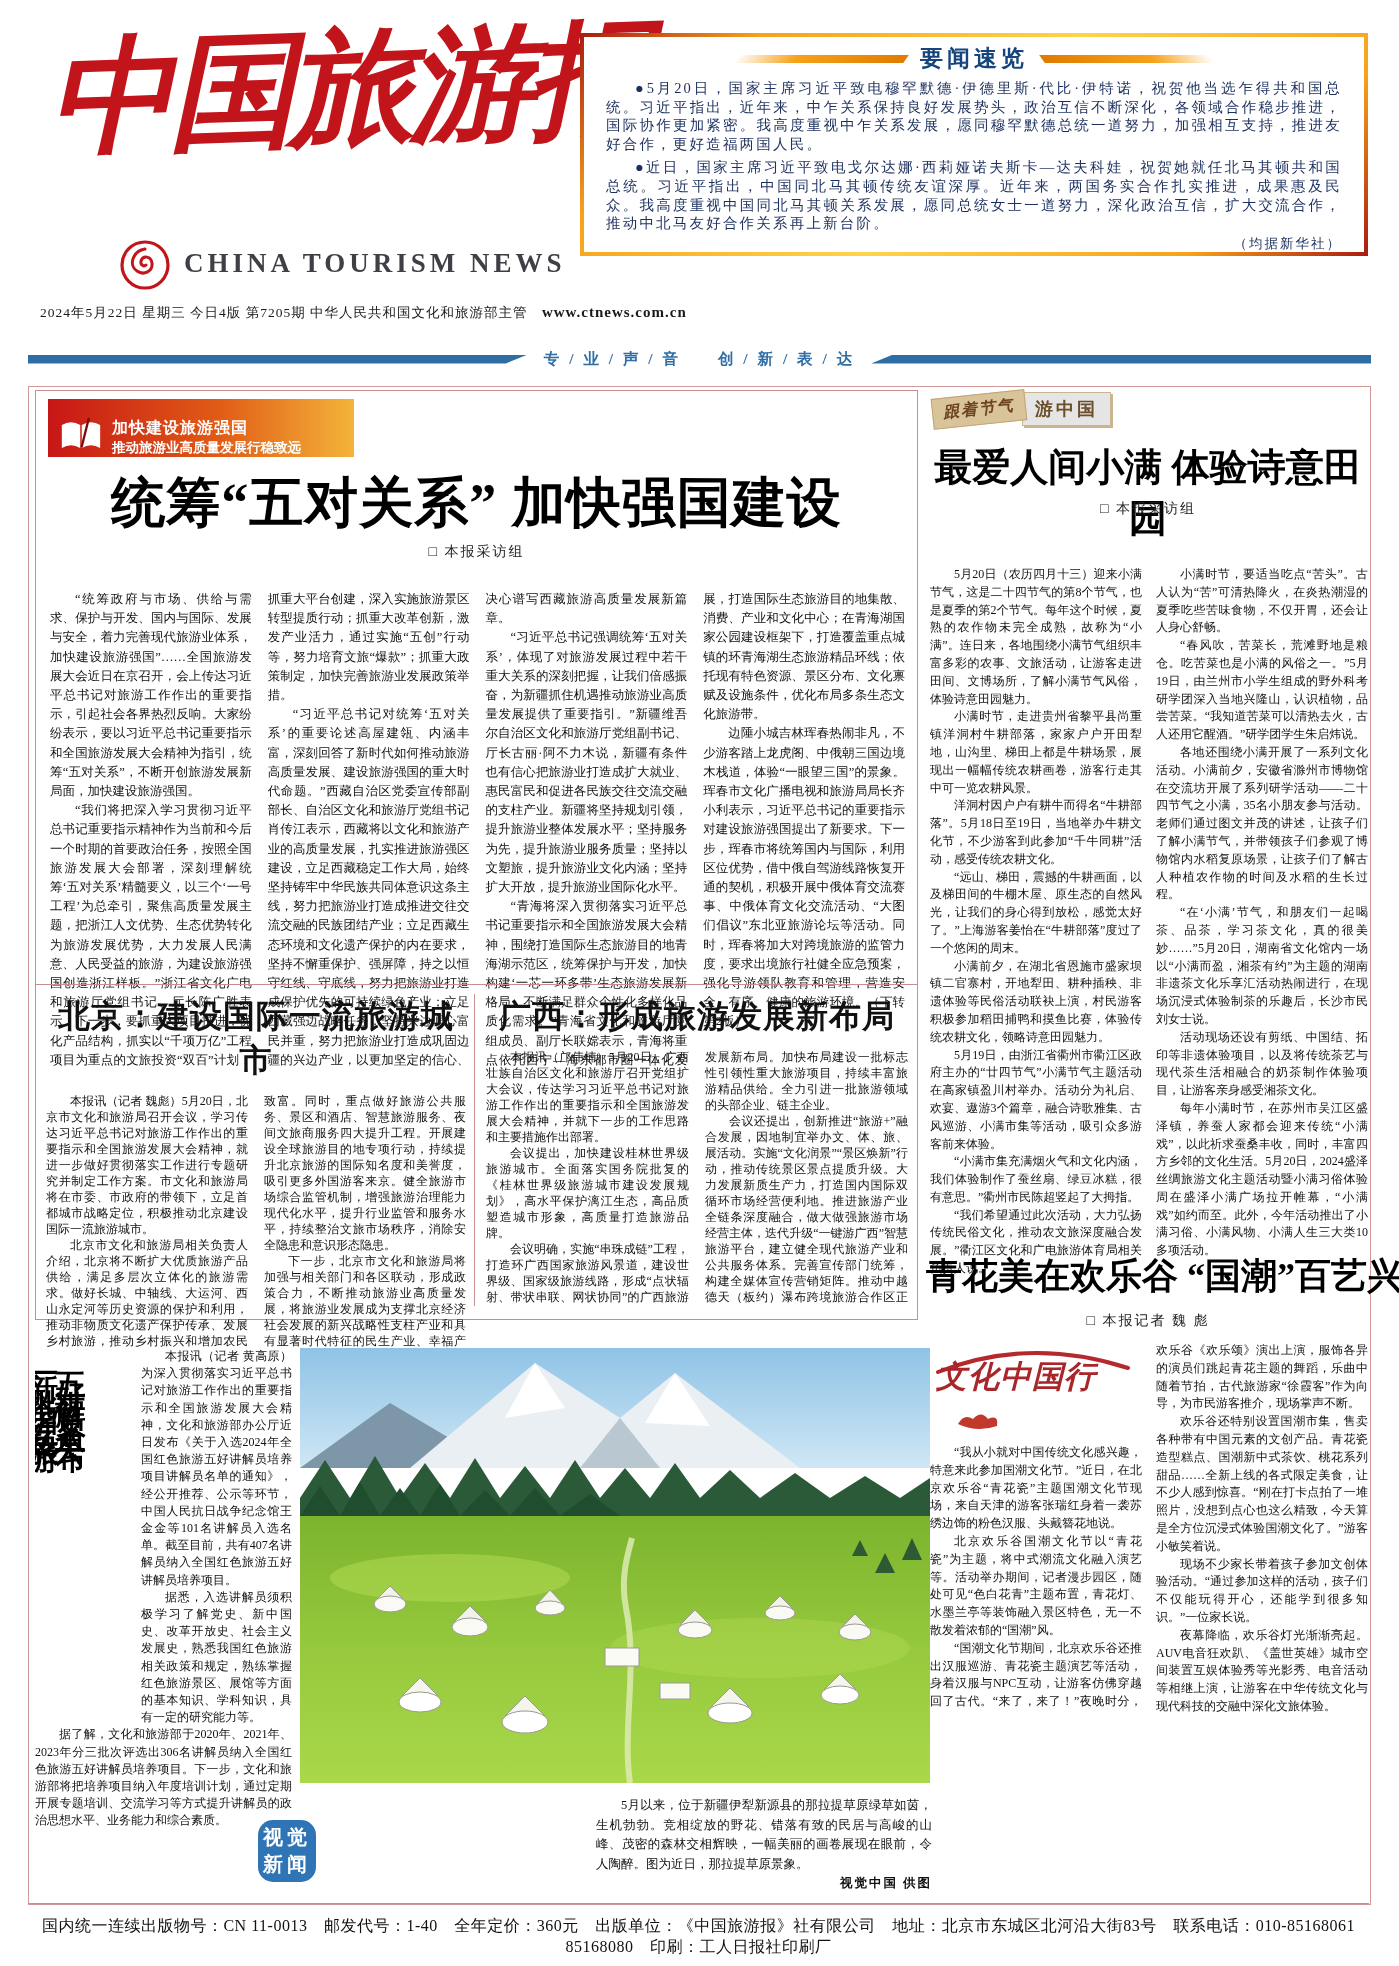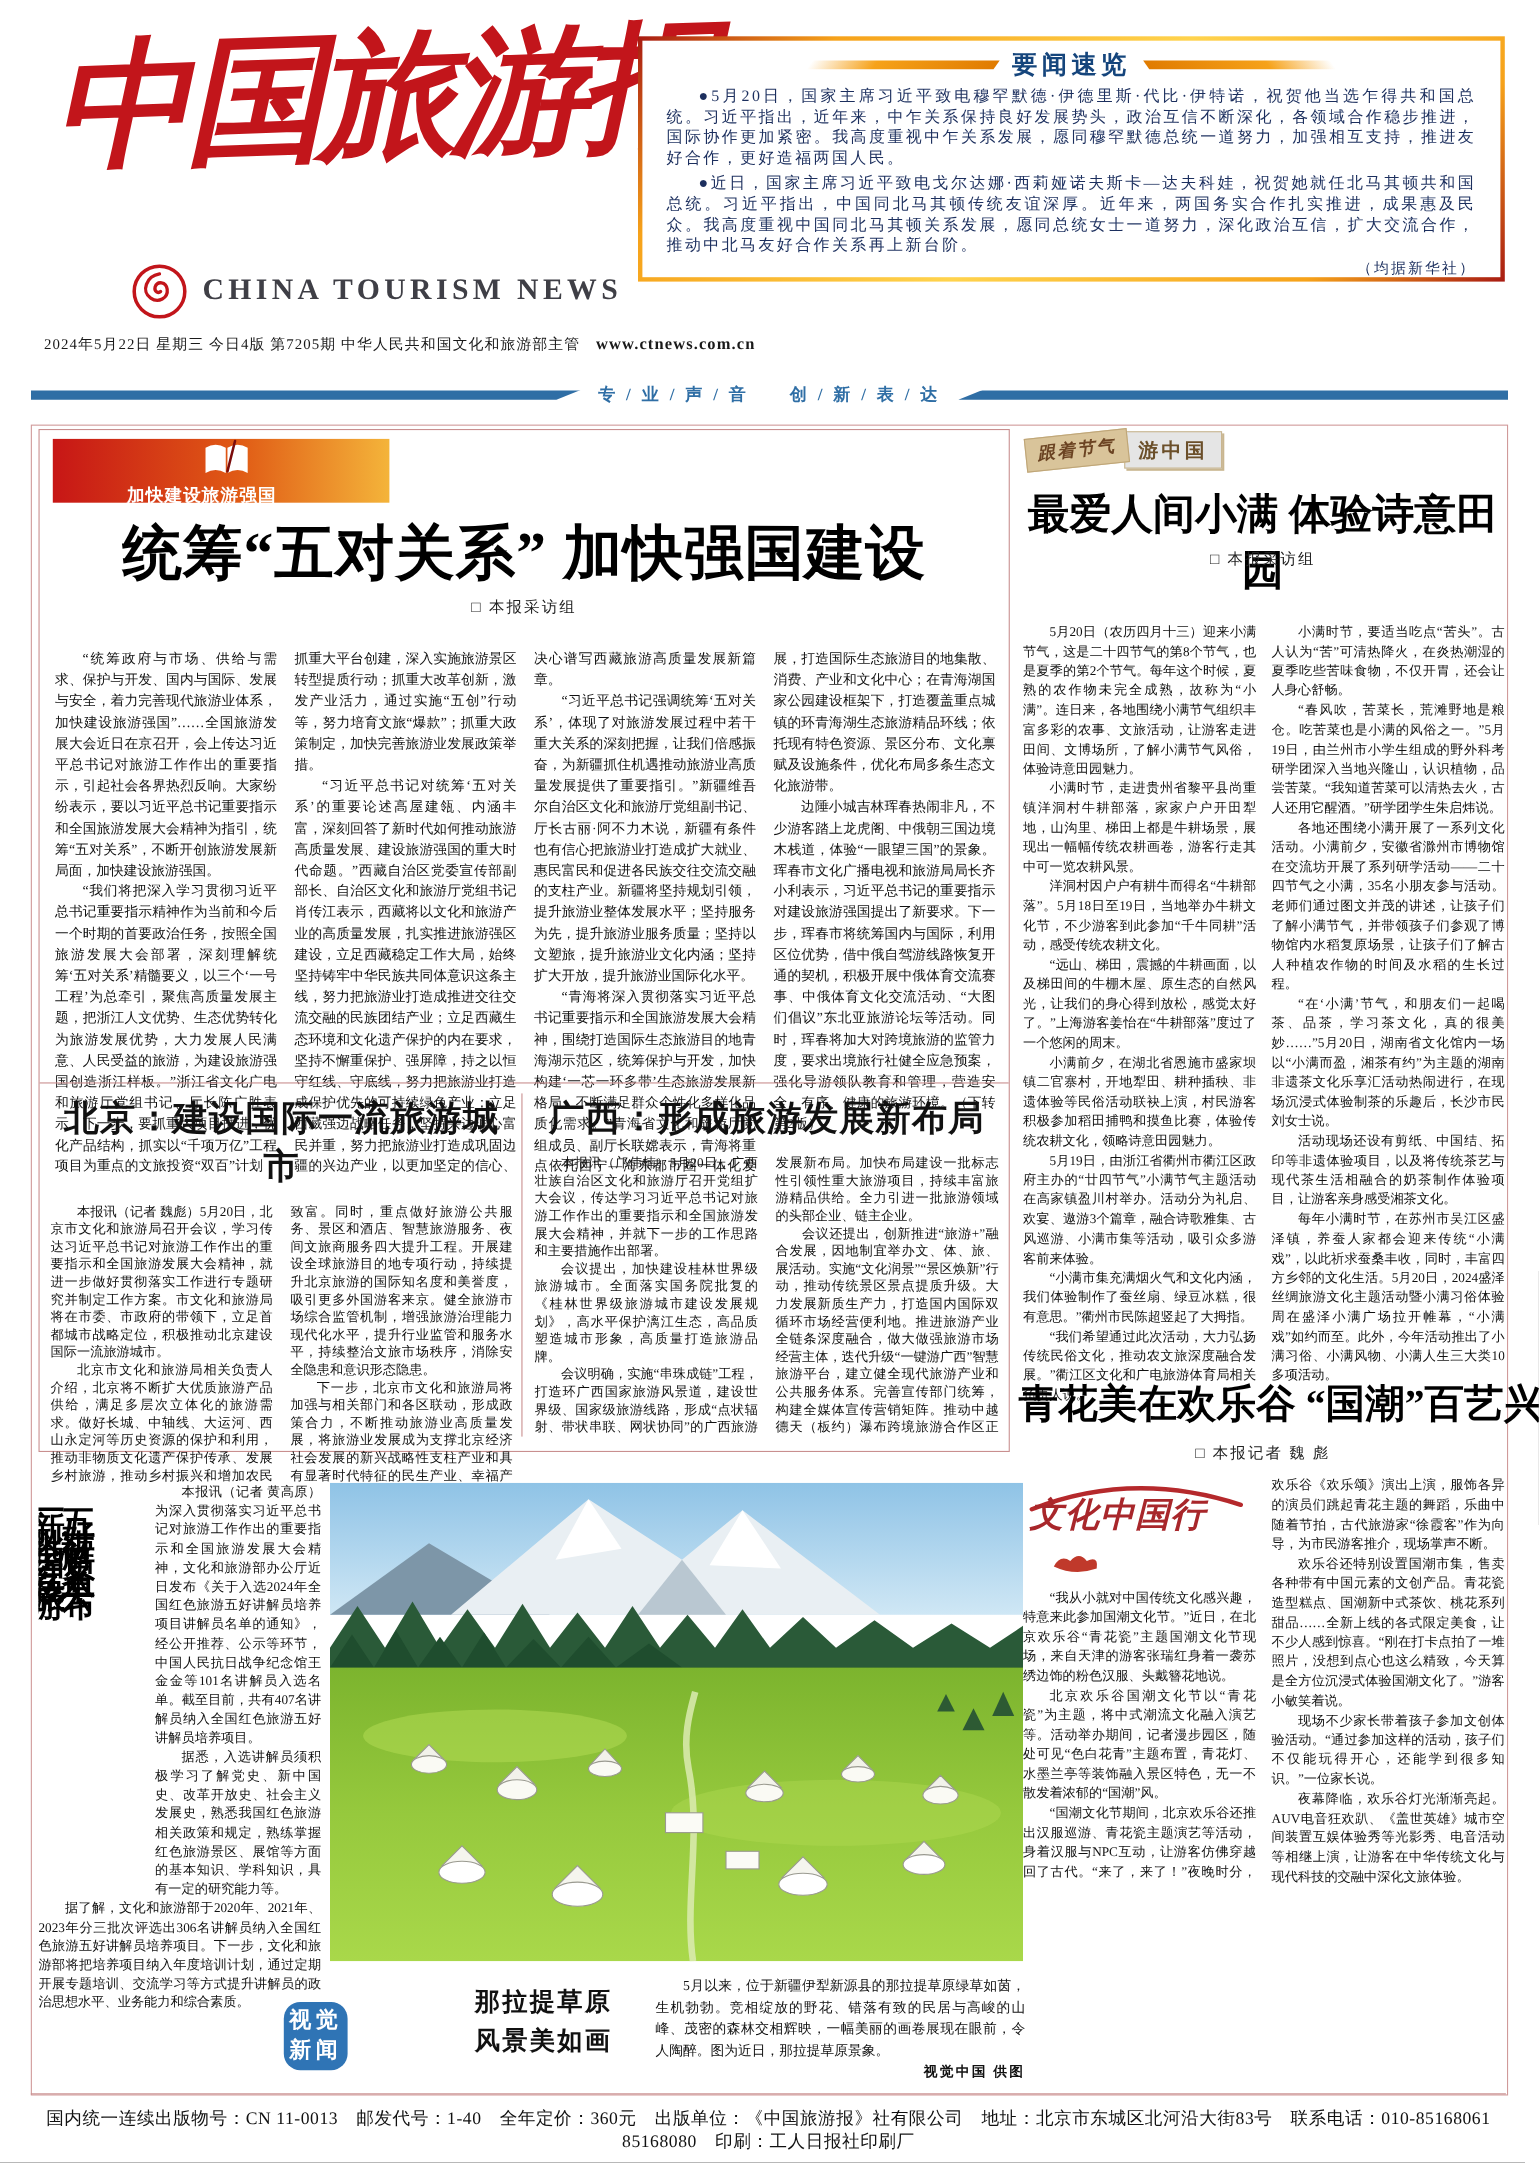--- a/index.html
+++ b/index.html
@@ -33,22 +33,22 @@
   .sl-bar.l{clip-path:polygon(0 0,100% 0,calc(100% - 22px) 100%,0 100%);}
   .sl-bar.r{clip-path:polygon(22px 0,100% 0,100% 100%,0 100%);}
   .sl-text{color:#2f6ea5;font-size:15.5px;font-weight:bold;letter-spacing:3px;padding:0 16px;white-space:nowrap;}
   
   .frame{left:28px;top:386px;width:1341px;height:1517px;border:1px solid #d09a9a;}
   .leadbox{left:35px;top:390px;width:883px;height:930px;border:1px solid #c98f8f;box-sizing:border-box;}
   .hdiv{position:absolute;left:0;top:593px;width:100%;border-top:1px solid #c98f8f;}
   .vdiv{position:absolute;left:438px;top:603px;height:312px;border-left:1px solid #c98f8f;}
   
   .lead-banner{position:absolute;left:12px;top:8px;width:306px;height:58px;
-      background:linear-gradient(90deg,#c71616,#e05a15 55%,#f4b43a);display:flex;align-items:center;
-      padding-left:10px;box-sizing:border-box;flex-direction:column;}
+      background:linear-gradient(90deg,#c71616,#e05a15 55%,#f4b43a);display:flex;align-items:flex-end;
+      padding-left:10px;box-sizing:border-box;}
   .lead-banner-text{color:#fff;font-weight:bold;margin-left:8px;font-family:"Liberation Sans",sans-serif;}
   .lead-banner-text .l1{font-size:16px;letter-spacing:1px;}
   .lead-banner-text .l2{font-size:13.5px;letter-spacing:0;}
   .lead-headline{position:absolute;left:0;top:76px;width:100%;text-align:center;font-size:54px;
       font-weight:900;letter-spacing:1px;color:#000;}
   .byline{font-size:14px;text-align:center;letter-spacing:2px;color:#222;}
   .lead-byline{position:absolute;left:0;top:152px;width:100%;}
   .lead-body{position:absolute;left:14px;top:186px;width:855px;height:732px;
       column-count:4;column-gap:16px;font-size:12.5px;line-height:19.2px;text-align:justify;overflow:hidden;margin-top:13px;}
   .para{margin:0;text-indent:2em;}
@@ -305,24 +305,20 @@
           </g>
         <rect x="305" y="300" width="34" height="18" fill="#fbfbf6"></rect>
         <rect x="360" y="335" width="30" height="16" fill="#fbfbf6"></rect>
       </g>
       <polygon points="585,205 595,225 575,225" fill="#2d5a33"></polygon>
       <polygon points="612,190 622,212 602,212" fill="#2d5a33"></polygon>
       <polygon points="560,192 568,208 552,208" fill="#2d5a33"></polygon>
     </svg>
   </div>
 
-  <div class="abs cap-title">
-    <div>那拉提草原</div>
-    <div>风景美如画</div>
-  </div>
   <div class="abs cap-text">
     <span>5月以来，位于新疆伊犁新源县的那拉提草原绿草如茵，生机勃勃。竞相绽放的野花、错落有致的民居与高峻的山峰、茂密的森林交相辉映，一幅美丽的画卷展现在眼前，令人陶醉。图为近日，那拉提草原景象。</span>
     <span class="cap-credit">视觉中国 供图</span>
   </div>
   <div class="abs vtag">
     <span>视觉</span>
     <span>新闻</span>
   </div>
 
   <div class="abs footer">

